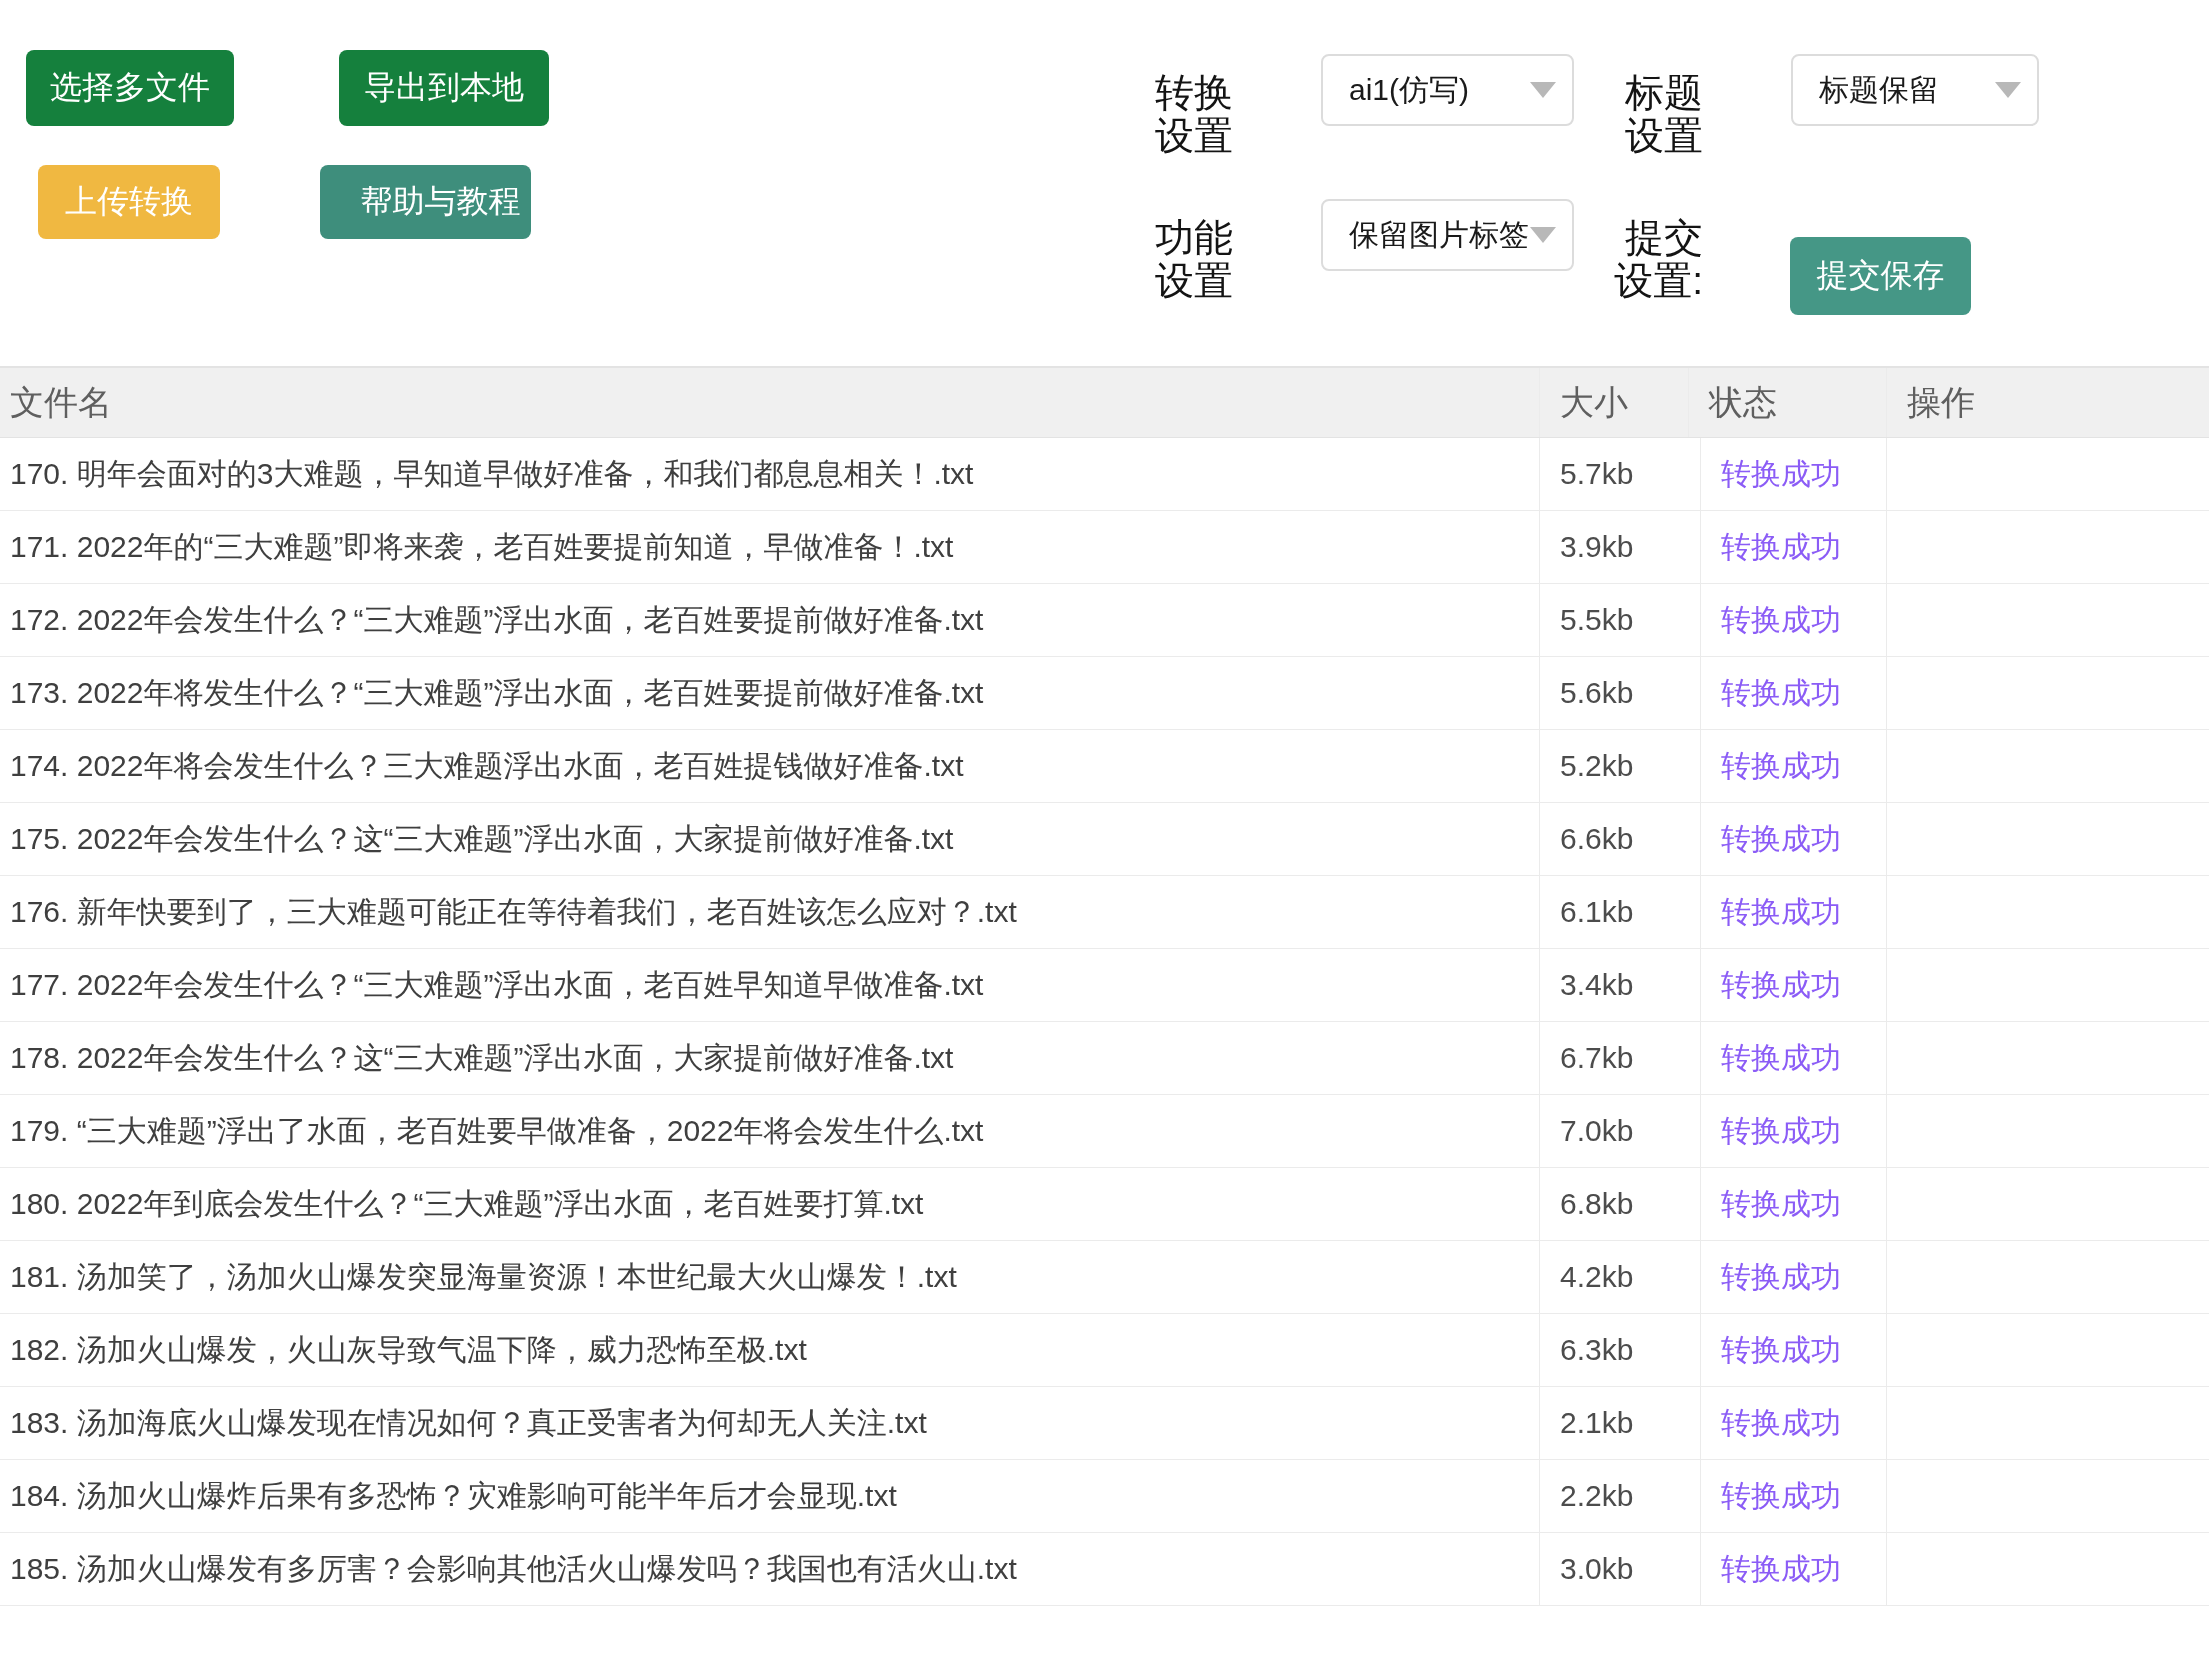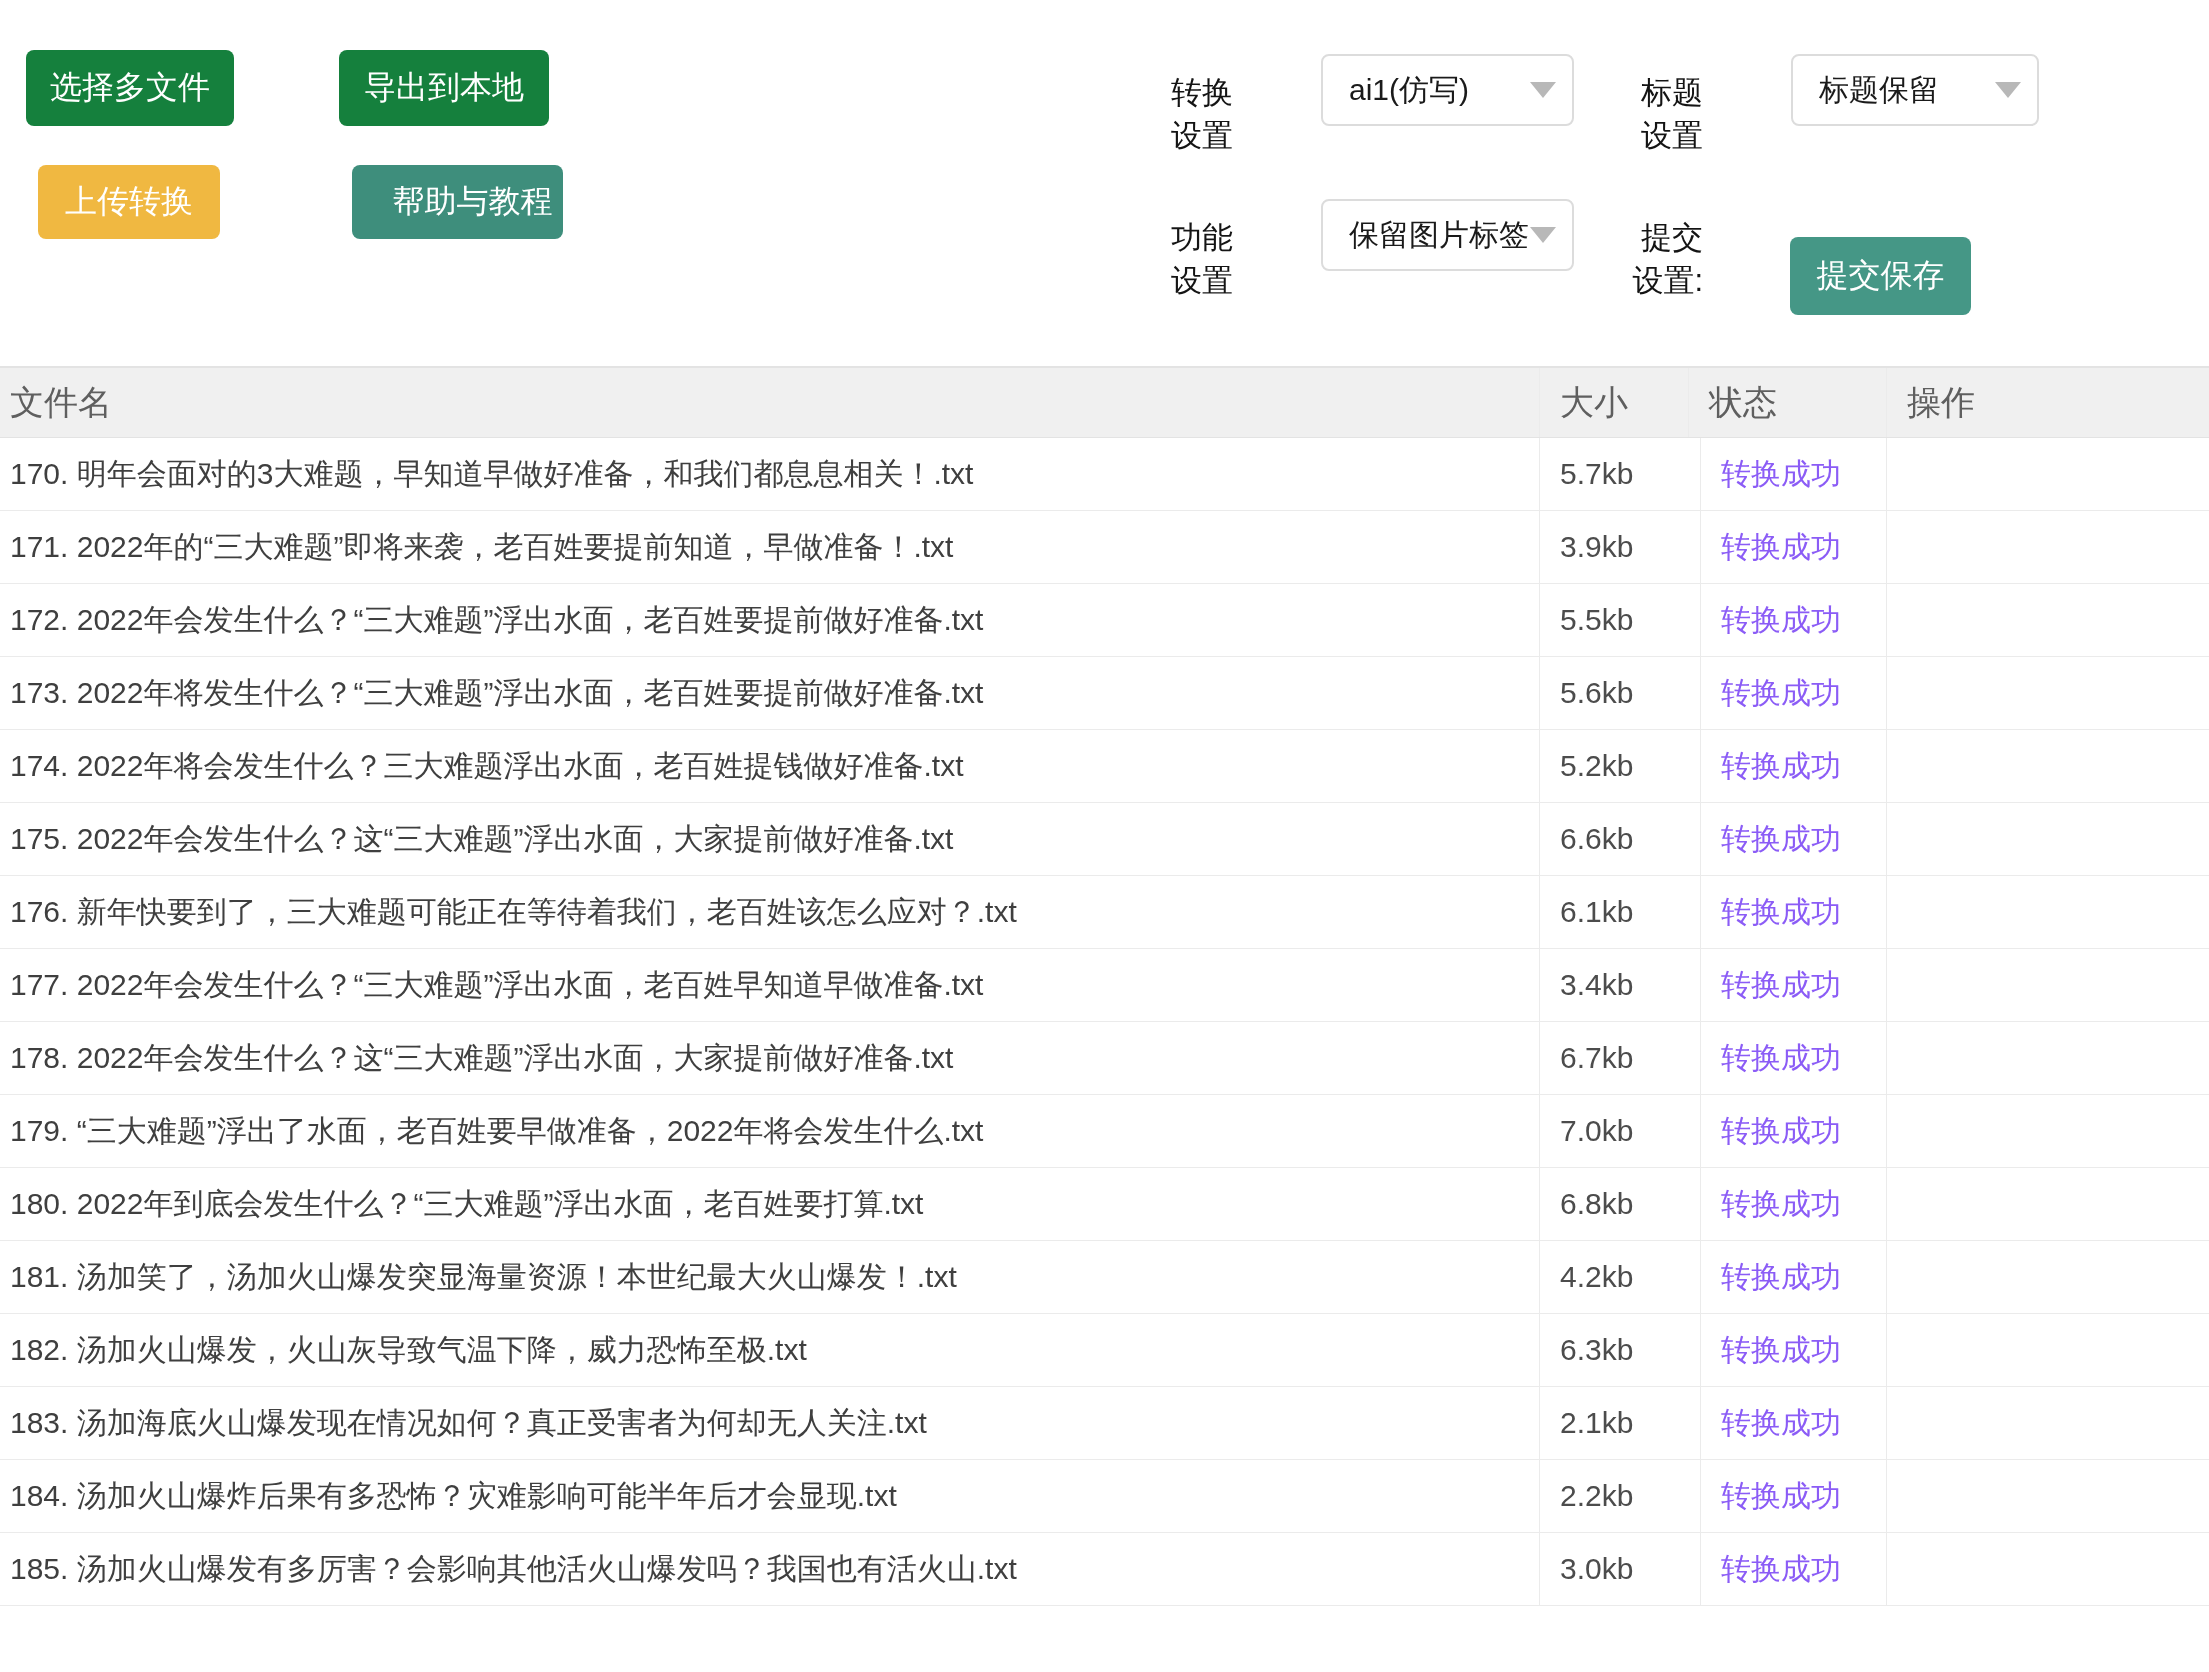--- a/index.html
+++ b/index.html
@@ -20,26 +20,26 @@
     cursor:pointer; white-space:nowrap;
   }
   .btn-blue{ background:#15803d; }
   .btn-yellow{ background:#f0b841; }
   .btn-teal{ background:#3e8e7c; }
   .btn-submit-teal{ background:#459786;margin-top:40px; }
 
   #btn-select-files{ left:26px;  top:50px;  width:208px; height:76px; }
   #btn-export     { left:339px; top:50px;  width:210px; height:76px; }
   #btn-upload     { left:38px;  top:165px; width:182px; height:74px; }
-  #btn-help       { left:352px; top:165px; width:211px; height:74px;padding-left:36px; }
+  #btn-help       { left:320px; top:165px; width:211px; height:74px;padding-left:36px; }
 
   .setting-label{
     position:absolute;
     width:91px;
-    font-size:31px; line-height:43px;
+    font-size:39px; line-height:43px;
     color:#141414;
     text-align:right;
     word-break:break-all;
   }
   #label-convert { left:1142px; top:71px; }
   #label-title   { left:1612px; top:71px; }
   #label-function{ left:1142px; top:216px; }
   #label-submit  { left:1612px; top:216px; }
 
   .select{

